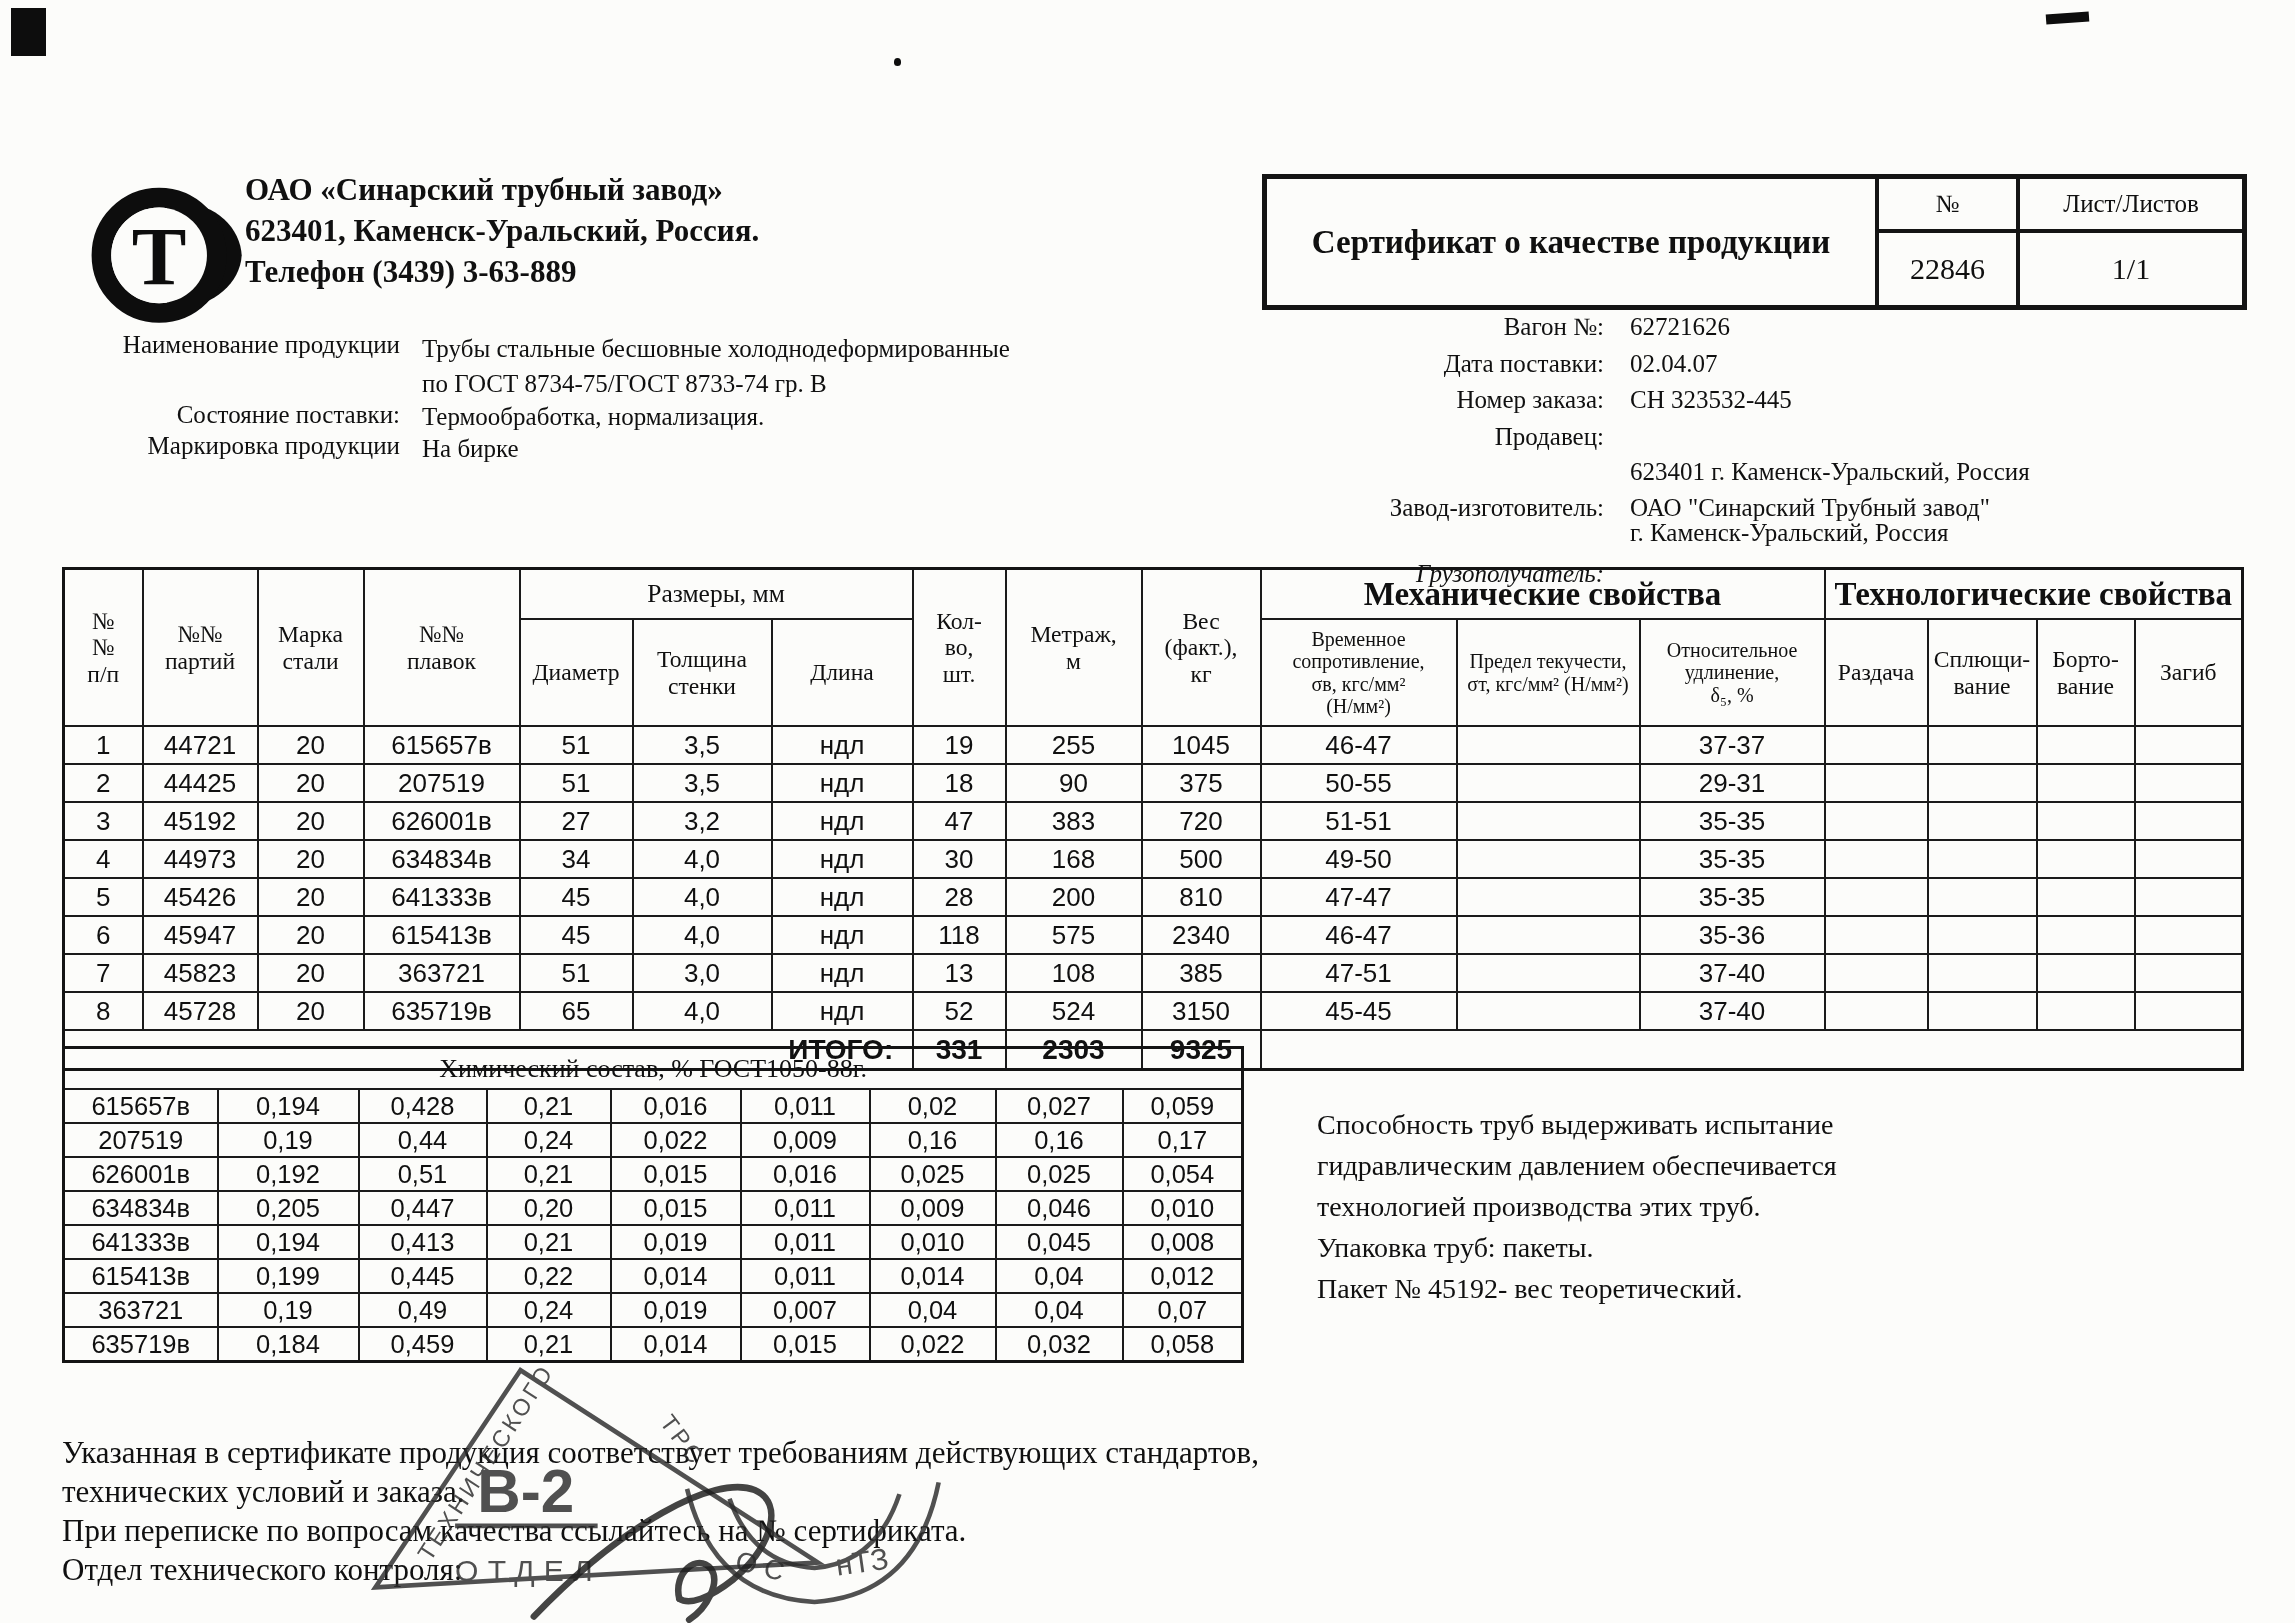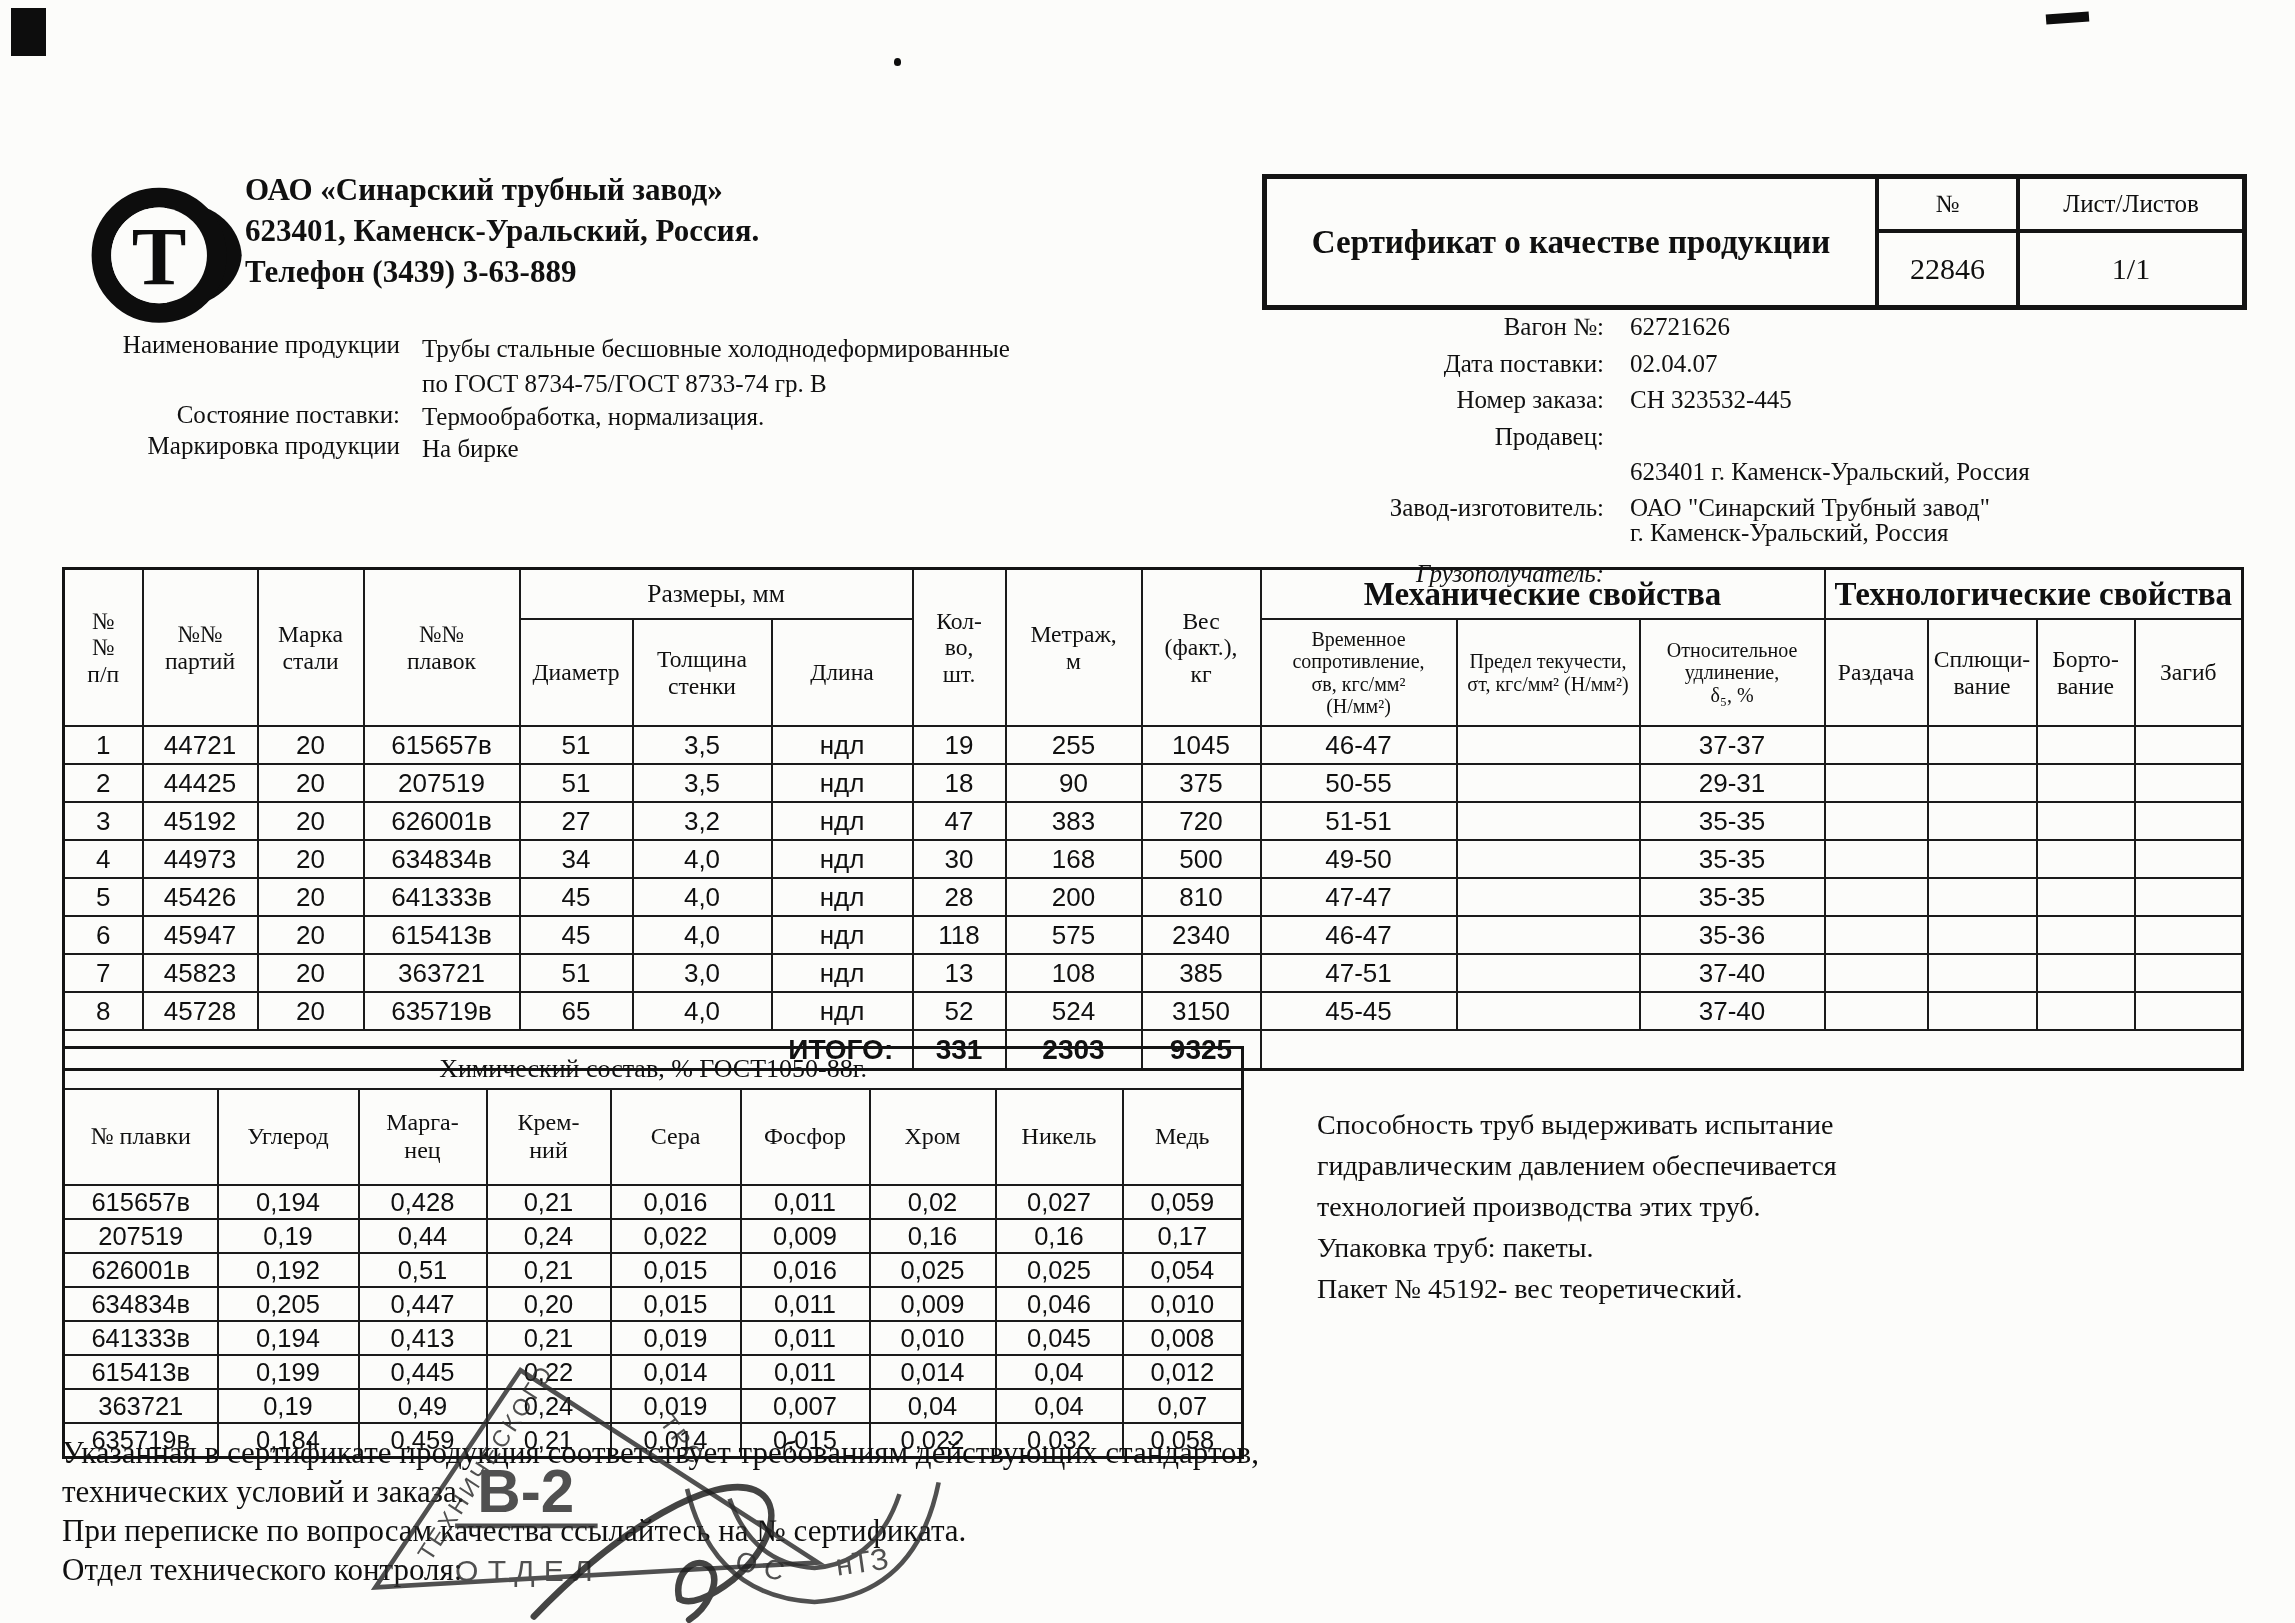--- a/index.html
+++ b/index.html
@@ -353,33 +353,20 @@
       <col style="width:130px">
         <col style="width:129px">
         <col style="width:126px">
         <col style="width:127px">
       <col style="width:120px">
     </colgroup>
     <thead>
       <tr class="title">
         <th colspan="9">Химический  состав, % ГОСТ1050-88г.</th>
       </tr>
-      <tr class="hh">
-        <th>№  плавки</th>
-        <th>Углерод</th>
-        <th>Марга-
-нец</th>
-        <th>Крем-
-ний</th>
-        <th>Сера</th>
-        <th>Фосфор</th>
-        <th>Хром</th>
-        <th>Никель</th>
-        <th>Медь</th>
-      </tr>
     </thead>
     <tbody>
         <tr>
           <td>615657в</td>
           <td>0,194</td>
           <td>0,428</td>
           <td>0,21</td>
           <td>0,016</td>
           <td>0,011</td>
           <td>0,02</td>

